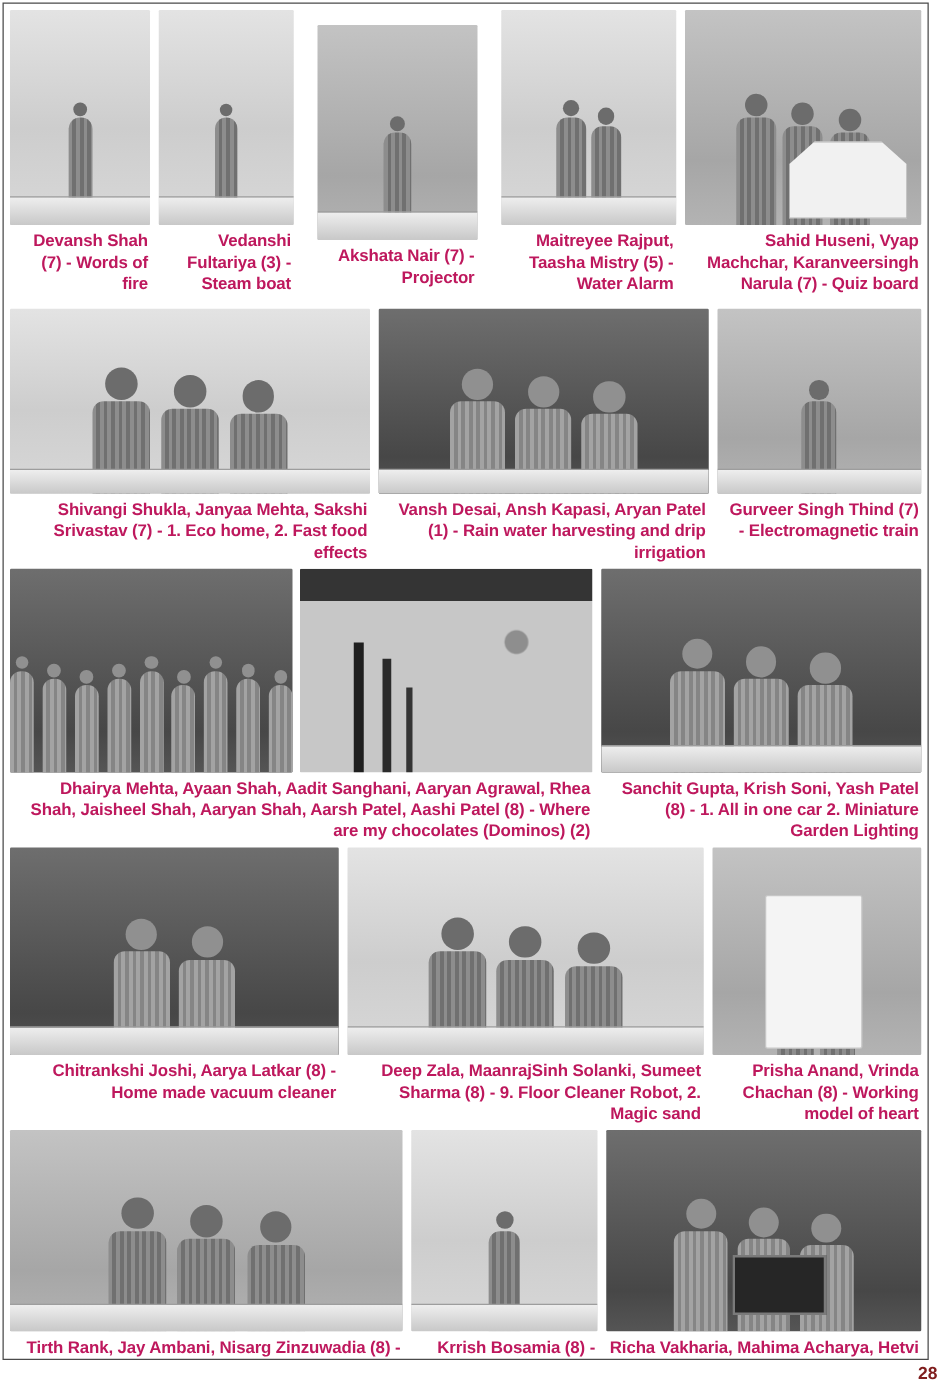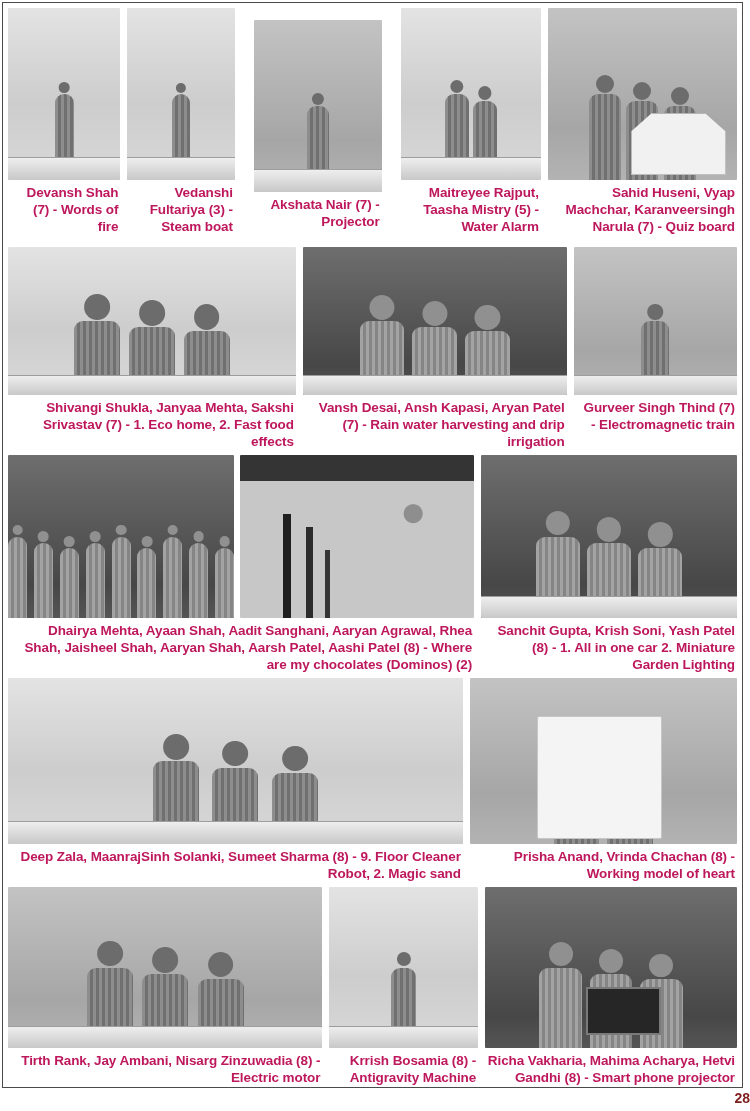--- a/index.html
+++ b/index.html
@@ -107,21 +107,21 @@
           <div class="person"></div>
         </div>
       <figcaption class="caption">Shivangi Shukla, Janyaa Mehta, Sakshi Srivastav (7) - 1. Eco home, 2. Fast food effects</figcaption>
     </figure>
     <figure class="cell" style="flex:197 1 0;margin:0">
       <div class="photo h-r2 tone-dark desk">
           <div class="person"></div>
           <div class="person"></div>
           <div class="person"></div>
         </div>
-      <figcaption class="caption">Vansh Desai, Ansh Kapasi, Aryan Patel (7) - Rain water harvesting and drip irrigation</figcaption>
+      <figcaption class="caption">Vansh Desai, Ansh Kapasi, Aryan Patel (1) - Rain water harvesting and drip irrigation</figcaption>
     </figure>
     <figure class="cell" style="flex:122 1 0;margin:0">
       <div class="photo h-r2 tone-medium desk">
           <div class="person"></div>
         </div>
       <figcaption class="caption">Gurveer Singh Thind (7) - Electromagnetic train</figcaption>
     </figure>
   </div>
 
   <div class="row">
@@ -146,20 +146,27 @@
       <div class="photo h-r3 tone-dark desk">
           <div class="person"></div>
           <div class="person"></div>
           <div class="person"></div>
         </div>
       <figcaption class="caption">Sanchit Gupta, Krish Soni, Yash Patel (8) - 1. All in one car 2. Miniature Garden Lighting</figcaption>
     </figure>
   </div>
 
   <div class="row">
+    <figure class="cell" style="flex:264 1 0;margin:0">
+      <div class="photo h-r4 tone-dark desk">
+          <div class="person"></div>
+          <div class="person"></div>
+        </div>
+      <figcaption class="caption">Chitrankshi Joshi, Aarya Latkar (8) - Home made vacuum cleaner</figcaption>
+    </figure>
     <figure class="cell" style="flex:286 1 0;margin:0">
       <div class="photo h-r4 tone-light desk">
           <div class="person"></div>
           <div class="person"></div>
           <div class="person"></div>
         </div>
       <figcaption class="caption">Deep Zala, MaanrajSinh Solanki, Sumeet Sharma (8) - 9. Floor Cleaner Robot, 2. Magic sand</figcaption>
     </figure>
     <figure class="cell" style="flex:168 1 0;margin:0">
       <div class="photo h-r4 tone-medium v-poster">

